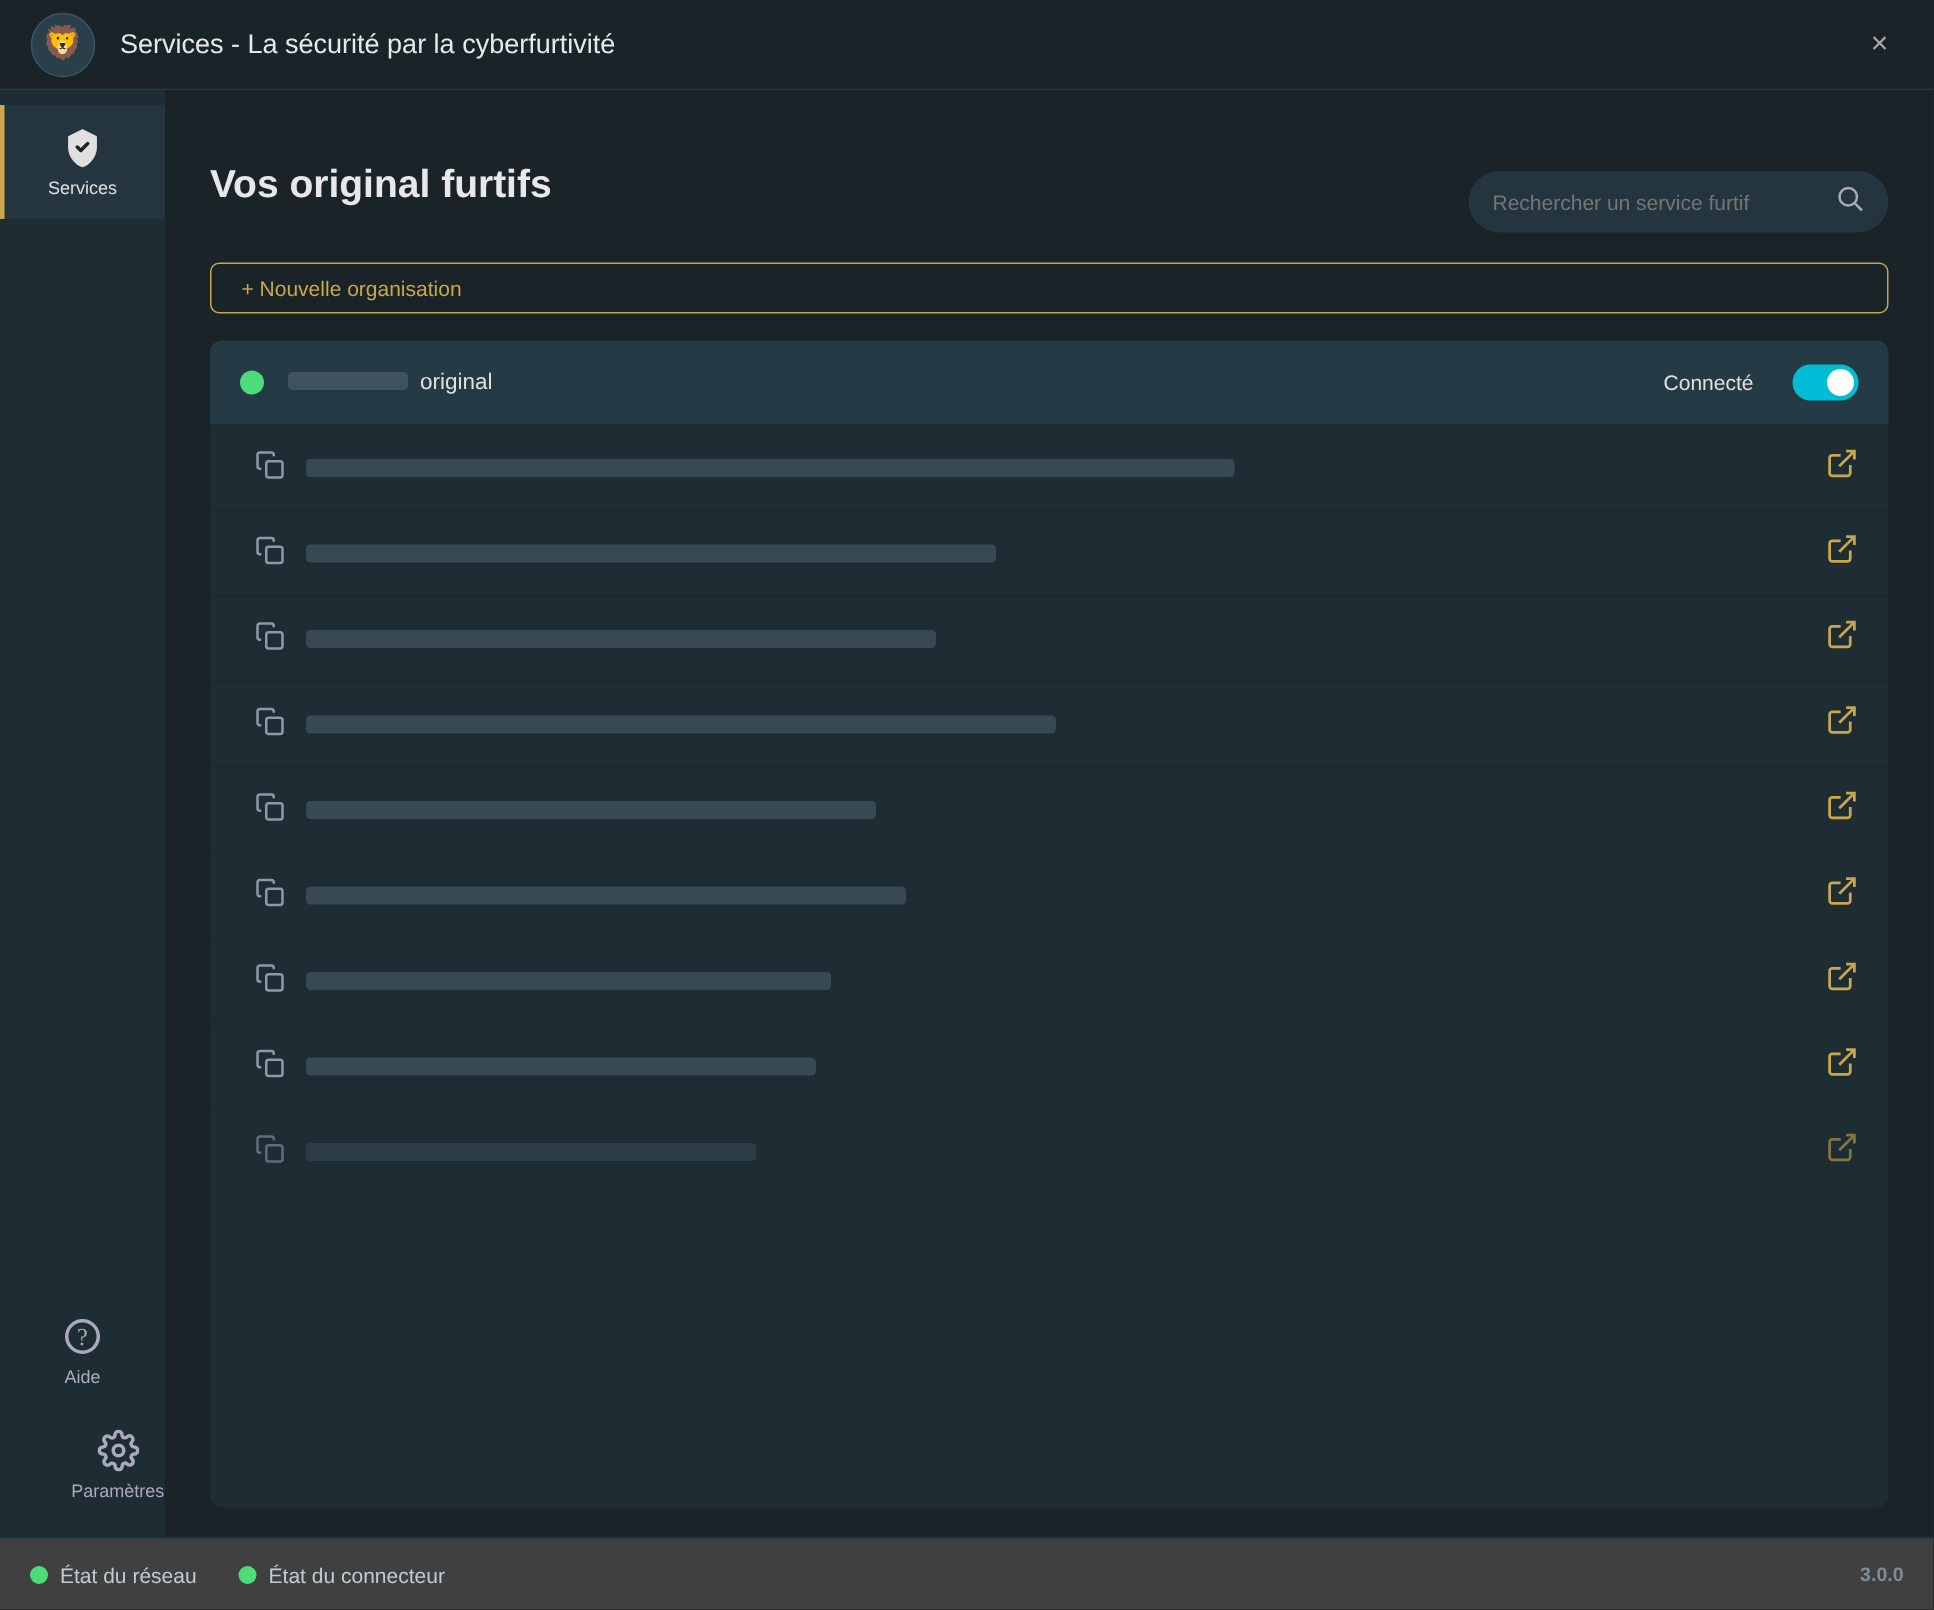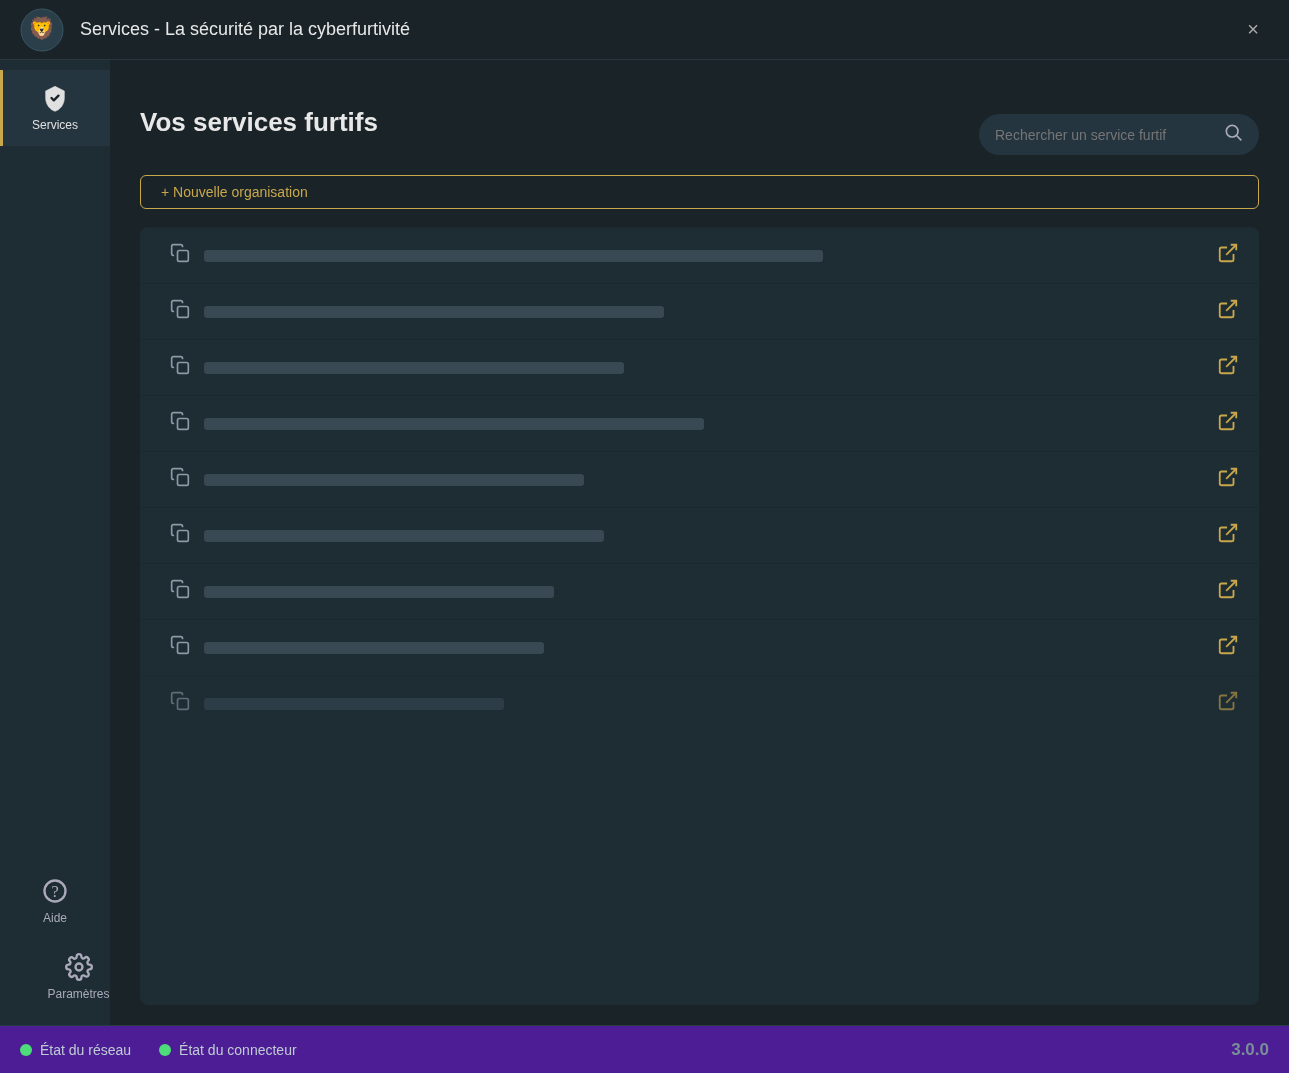--- a/index.html
+++ b/index.html
@@ -256,21 +256,21 @@
     .external-link-icon {
       color: #c8a84b;
       font-size: 20px;
       cursor: pointer;
       flex-shrink: 0;
     }
 
     
     .status-bar {
       height: 48px;
-      background: #4c1d95;
+      background: #404040;
       display: flex;
       align-items: center;
       padding: 0 20px;
       gap: 28px;
       border-top: 1px solid #2a3a44;
     }
     .status-item {
       display: flex;
       align-items: center;
       gap: 8px;
@@ -278,21 +278,21 @@
       color: #c0ccd4;
     }
     .status-dot-sm {
       width: 12px;
       height: 12px;
       border-radius: 50%;
       background: #4cdc7a;
     }
     .version-text {
       margin-left: auto;
-      font-size: 17px;
+      font-size: 13px;
       color: #7a8e98;
       font-weight: 600;
     }
   </style>
 </head>
 <body>
 
 <div class="titlebar">
   <div class="titlebar-logo">
     <svg viewBox="0 0 44 44" width="44" height="44">
@@ -336,36 +336,47 @@
           <path d="M19.4 15a1.65 1.65 0 00.33 1.82l.06.06a2 2 0 010 2.83 2 2 0 01-2.83 0l-.06-.06a1.65 1.65 0 00-1.82-.33 1.65 1.65 0 00-1 1.51V21a2 2 0 01-2 2 2 2 0 01-2-2v-.09A1.65 1.65 0 009 19.4a1.65 1.65 0 00-1.82.33l-.06.06a2 2 0 01-2.83-2.83l.06-.06A1.65 1.65 0 004.68 15a1.65 1.65 0 00-1.51-1H3a2 2 0 01-2-2 2 2 0 012-2h.09A1.65 1.65 0 004.6 9a1.65 1.65 0 00-.33-1.82l-.06-.06a2 2 0 012.83-2.83l.06.06A1.65 1.65 0 009 4.68a1.65 1.65 0 001-1.51V3a2 2 0 012-2 2 2 0 012 2v.09a1.65 1.65 0 001 1.51 1.65 1.65 0 001.82-.33l.06-.06a2 2 0 012.83 2.83l-.06.06A1.65 1.65 0 0019.4 9a1.65 1.65 0 001.51 1H21a2 2 0 012 2 2 2 0 01-2 2h-.09a1.65 1.65 0 00-1.51 1z" stroke="#aab" stroke-width="2"></path>
         </svg>
       </div>
       <span class="sidebar-label">Paramètres</span>
     </div>
   </nav>
 
   <main class="content">
 
     <div class="content-header">
-      <h1 class="content-title">Vos services furtifs</h1>
+      <h1 class="content-title">Vos original furtifs</h1>
       <div class="search-box">
         <input class="search-input" type="text" placeholder="Rechercher un service furtif" style="">
         <div class="search-icon-wrap">
           <svg width="20" height="20" viewBox="0 0 24 24" fill="none" stroke="#aab" stroke-width="2">
             <circle cx="11" cy="11" r="7"></circle>
             <line x1="16.5" y1="16.5" x2="22" y2="22"></line>
           </svg>
         </div>
       </div>
     </div>
 
     <button class="new-org-btn">+ Nouvelle organisation</button>
 
     <div class="services-container">
 
+      <div class="org-header">
+        <div class="status-dot"></div>
+        <div class="org-name">
+          <span style="display:inline-flex;gap:4px;align-items:center;">
+            <span style="display:inline-block;width:80px;height:12px;background:#4a5e6a;border-radius:3px;opacity:0.7;"></span>
+            <span style="font-size:15px;color:#e0e0e0;margin-left:4px;">original</span>
+          </span>
+        </div>
+        <span class="connected-label">Connecté</span>
+        <div class="toggle"></div>
+      </div>
 
       <div class="service-row">
         <div class="copy-icon">
           <svg width="20" height="20" viewBox="0 0 24 24" fill="none" stroke="#8a9ba8" stroke-width="2">
             <rect x="9" y="9" width="13" height="13" rx="2" ry="2"></rect>
             <path d="M5 15H4a2 2 0 01-2-2V4a2 2 0 012-2h9a2 2 0 012 2v1"></path>
           </svg>
         </div>
         <div class="service-text-block">
           <div class="blurred-bar" style="width:62%;"></div>

